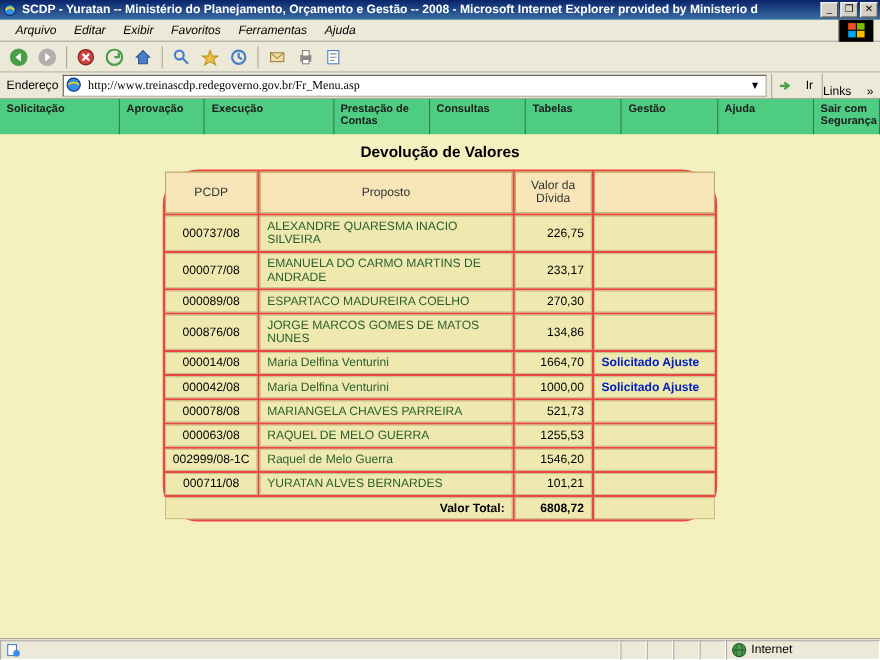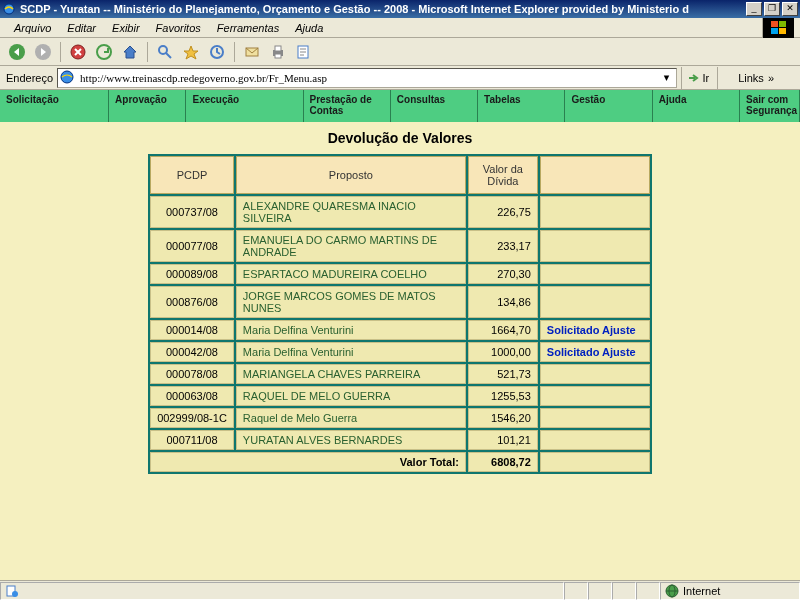--- a/index.html
+++ b/index.html
@@ -19,37 +19,37 @@
 .toolbar { background: #ece9d8; height: 28px; display: flex; align-items: center; padding: 0 6px; border-bottom: 1px solid #aca899; gap: 4px; }
 .toolbar .tb-btn { width: 22px; height: 22px; display: flex; align-items: center; justify-content: center; cursor: pointer; border: 1px solid transparent; }
 .toolbar .sep { width: 1px; height: 20px; background: #aca899; margin: 0 2px; }
 
 .addressbar { background: #ece9d8; height: 24px; display: flex; align-items: center; padding: 0 6px; border-bottom: 1px solid #aca899; gap: 4px; }
 .addressbar .label { font-size: 11px; }
 .addressbar .url-box { flex: 1; display: flex; align-items: center; background: #fff; border: 1px inset #aca899; height: 20px; padding: 0 2px; }
 .addressbar .url-box .page-icon { width: 16px; height: 16px; margin-right: 4px; }
 .addressbar .url-box input { flex: 1; border: none; outline: none; font-family: Tahoma; font-size: 11px; }
 .addressbar .url-box .dd { width: 16px; text-align: center; cursor: pointer; }
-.addressbar .go-btn { display: flex; align-items: center; gap: 2px; cursor: pointer; padding:0 4px; border-left:1px solid #aca899; height:22px;}
-.addressbar .links { display: flex; align-items: center; gap: 4px; cursor: pointer; border-left:1px solid #aca899; padding:0 20px; height:22px;}
+.addressbar .go-btn { display: flex; align-items: center; gap: 12px; cursor: pointer; padding:0 4px; border-left:1px solid #aca899; height:22px;}
+.addressbar .links { display: flex; align-items: flex-end; gap: 14px; cursor: pointer; border-left:1px solid #aca899; padding:0 0; height:22px;}
 
 .content { background: #f5f0c0; height: 490px; overflow: auto; }
 
 .nav-tabs { display: flex; background: #4ecd82; }
 .nav-tabs .tab { padding: 4px 6px; font-size: 10px; font-weight: bold; color: #1a1a1a; border-right: 1px solid #2a8050; cursor: pointer; height:32px; display:flex; align-items:flex-start;}
 .nav-tabs .tab.w1 { width: 110px; }
 .nav-tabs .tab.w2 { width: 78px; }
 .nav-tabs .tab.w3 { width: 88px; }
 .nav-tabs .tab.w4 { width: 118px; }
 .nav-tabs .tab.w6 { width: 88px; }
 .nav-tabs .tab.w7 { width: 60px; }
 
 .page-title { text-align: center; font-size: 14px; font-weight: bold; color: #000; padding: 8px 0; }
 
-.data-table { margin: 0 auto; border-collapse: separate; border-spacing: 2px; background: #0f766e; }
+.data-table { margin: 0 auto; border-collapse: separate; border-spacing: 2px; background: #ef4444; border-radius: 32px; }
 .data-table th { background: #f8e6b8; padding: 6px 8px; font-size: 11px; font-weight: normal; color: #333; border: 1px solid #b8a860; text-align: center; }
 .data-table td { background: #efe9b0; padding: 3px 6px; font-size: 11px; border: 1px solid #c8c088; }
 .data-table td.pcdp { text-align: center; }
 .data-table td.proposto { color: #2a6030; width: 230px; }
 .data-table td.valor { text-align: right; width: 70px; }
 .data-table td.status { color: #0020c0; font-weight: bold; width: 110px; }
 .data-table tr.total td { font-weight: bold; text-align: right; }
 
 .statusbar { background: #ece9d8; height: 20px; display: flex; align-items: center; border-top: 1px solid #aca899; font-size: 11px; }
 .statusbar .panel { border: 1px inset #fff; height: 18px; padding: 0 4px; display: flex; align-items: center; }

